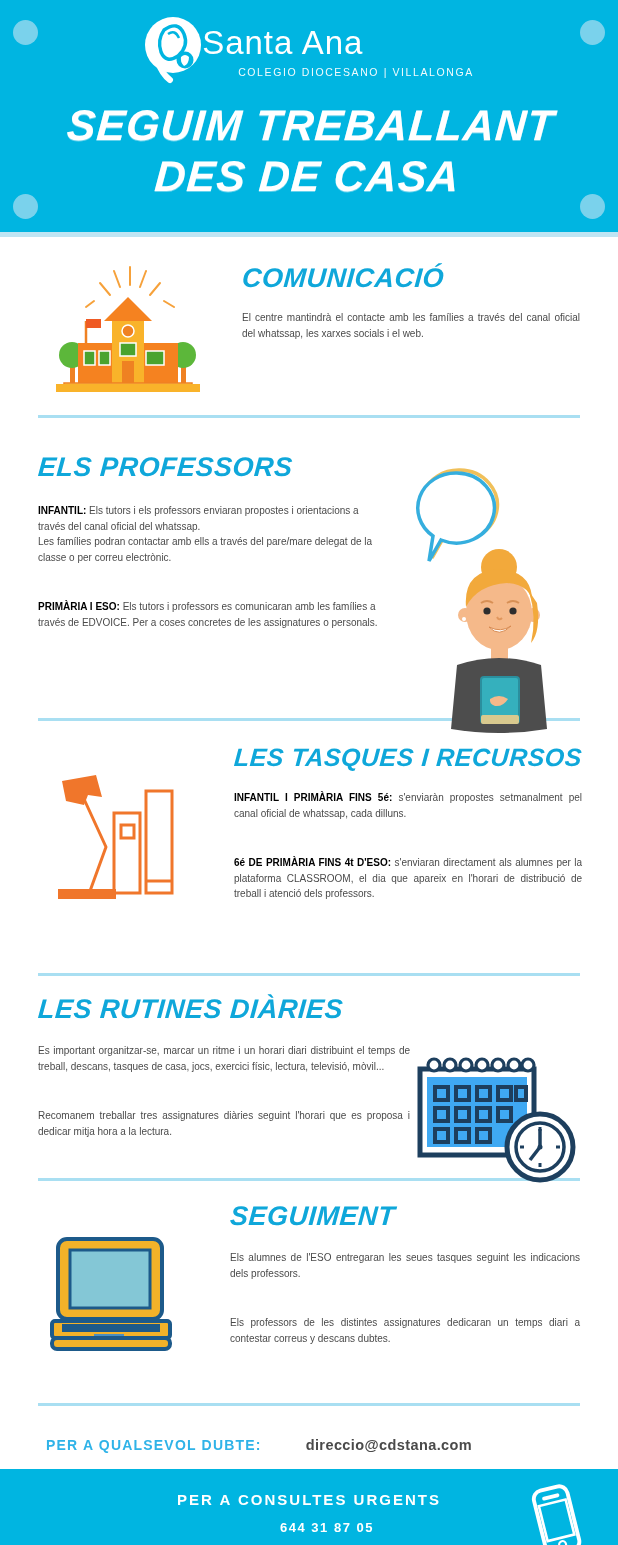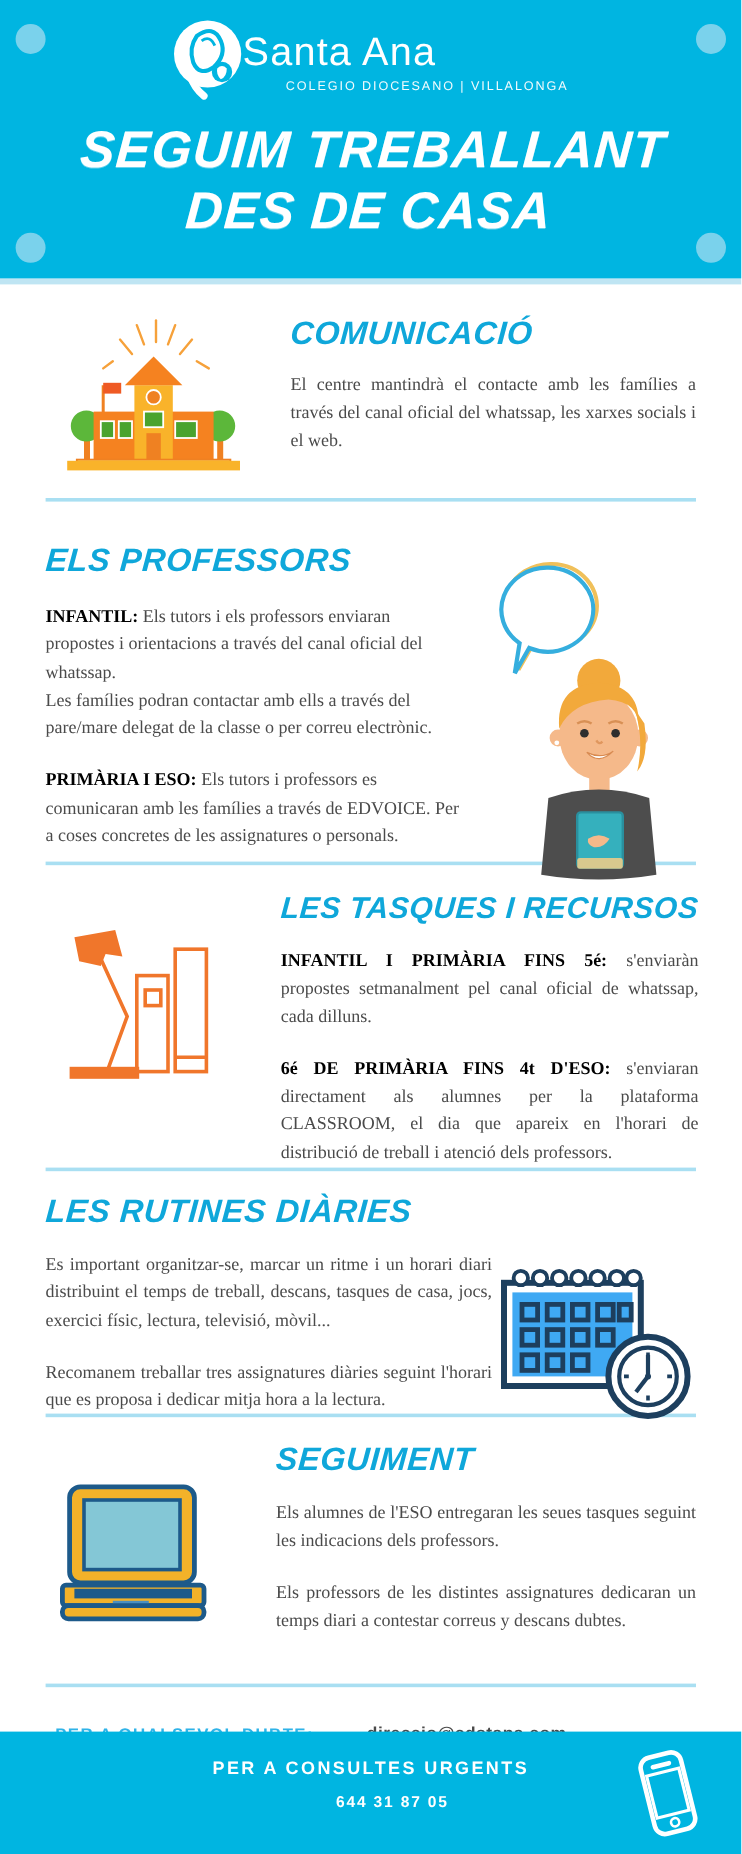--- a/index.html
+++ b/index.html
@@ -23,57 +23,57 @@
     font-size:43px;line-height:1.18;letter-spacing:1px;transform:skewX(-4deg);
     text-shadow:0 1px 0 rgba(255,255,255,.4);}
   
   .content{padding:0 38px;}
   .section{display:flex;align-items:flex-start;}
   .divider{border:none;border-top:3px solid #a9dff2;margin:0;}
   h2.sec-head{
     margin:0;color:#0fa7da;font-weight:800;font-style:italic;
     font-size:27px;letter-spacing:.5px;transform:skewX(-4deg);white-space:nowrap;
   }
-  .body-text{font-size:15px;line-height:1.55;color:#4a4a4a;margin:0;font-family:Liberation Serif, serif;}
+  .body-text{font-size:10px;line-height:1.55;color:#4a4a4a;margin:0;}
   .just{text-align:justify;}
   .lead{color:#000000;font-weight:bold;}
   .icon-box{flex:0 0 auto;}
   
   .sec-com{padding-top:26px;height:128px;}
   .sec-com .icon-box{width:178px;padding-left:4px;}
   .sec-com .txt{flex:1;padding-left:22px;}
   .sec-com h2{margin-bottom:16px;}
   .div1{margin-top:24px;}
   
   .sec-prof-wrap{padding-top:34px;height:266px;}
   .sec-prof{margin-top:20px;}
   .sec-prof .txt{flex:1;padding-right:10px;max-width:350px;}
   .sec-prof .icon-box{width:185px;margin-left:auto;margin-top:-46px;}
-  .gap-p{margin-top:20px;}
+  .gap-p{margin-top:34px;}
   
   .sec-tasq{padding-top:22px;height:230px;}
   .sec-tasq .icon-box{width:168px;padding-top:28px;padding-left:12px;}
   .sec-tasq .txt{flex:1;padding-left:16px;}
   .sec-tasq h2{font-size:25px;margin-bottom:18px;}
   
   .sec-rut-wrap{padding-top:18px;height:184px;}
   .sec-rut{margin-top:18px;}
   .sec-rut .txt{flex:1;max-width:392px;}
   .sec-rut .icon-box{width:170px;margin-left:auto;padding-top:6px;}
   
   .sec-seg{padding-top:20px;height:202px;}
   .sec-seg .icon-box{width:168px;padding-top:34px;padding-left:8px;}
   .sec-seg .txt{flex:1;padding-left:16px;}
   .sec-seg h2{margin-bottom:18px;}
   
   .contact{display:flex;align-items:center;padding:20px 0 0 8px;height:38px;}
   .contact-label{color:#2fb3e8;font-weight:bold;font-size:14px;letter-spacing:1.2px;}
   .contact-email{margin-left:44px;font-size:14.5px;font-weight:bold;color:#4a4a4a;letter-spacing:.4px;}
   
-  .footer{position:absolute;left:0;bottom:0;width:618px;height:102px;background:#00b5e1;color:#fff;}
+  .footer{position:absolute;left:0;bottom:0;width:618px;height:76px;background:#00b5e1;color:#fff;}
   .footer-center{position:absolute;left:0;right:0;top:22px;text-align:center;}
   .footer-title{font-size:15px;font-weight:bold;letter-spacing:2px;}
   .footer-phone{font-size:13px;font-weight:bold;letter-spacing:1.5px;margin-top:12px;margin-left:36px;}
   .footer-icon{position:absolute;right:30px;top:10px;width:62px;height:86px;}
 </style>
 </head>
 <body>
 
 <div class="page">
 

